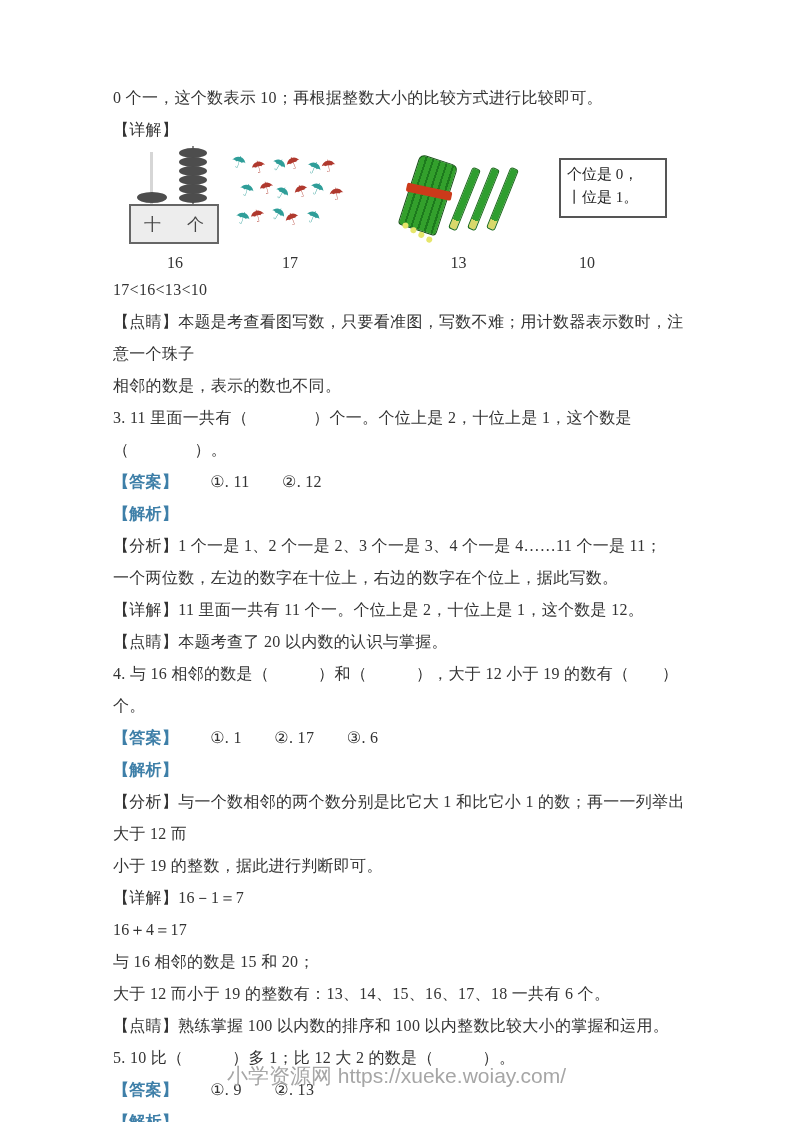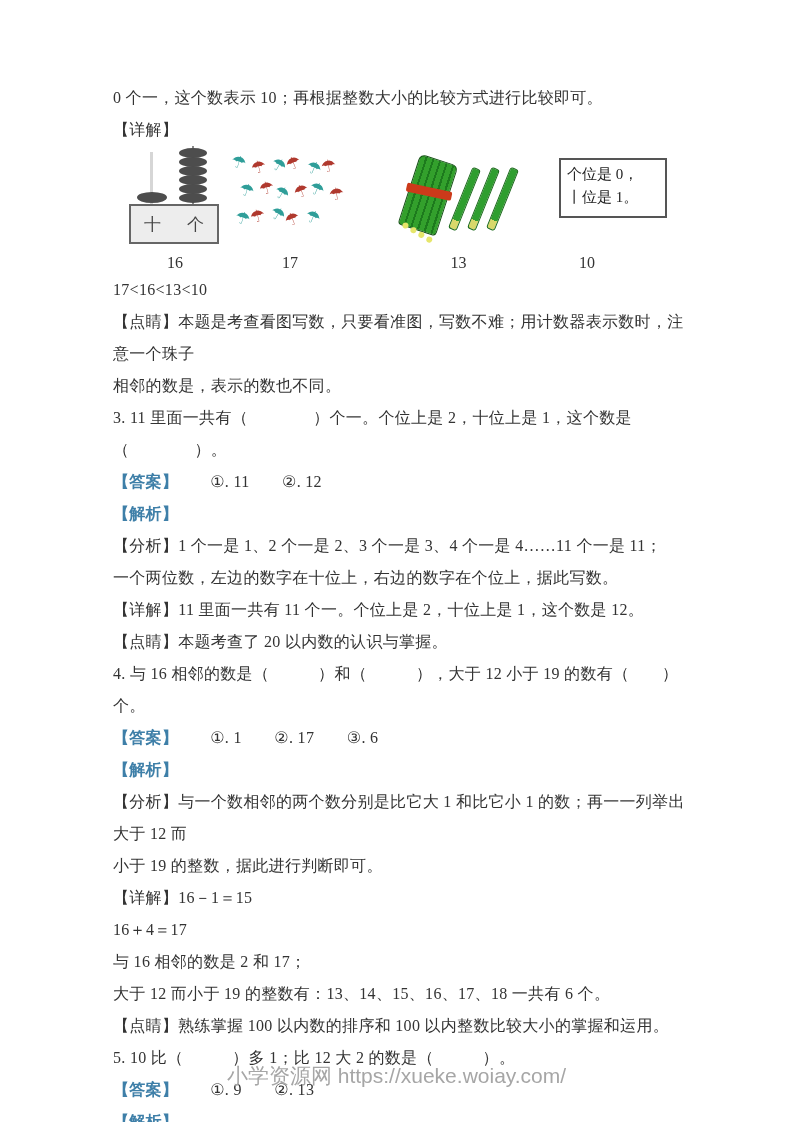--- a/index.html
+++ b/index.html
@@ -144,23 +144,23 @@
 
   <p class="line">4. 与 16 相邻的数是（　　　）和（　　　），大于 12 小于 19 的数有（　　）个。</p>
   <p class="line">
     <span class="blue tag-gap" style="color: rgb(62, 127, 168);">【答案】</span><span>①. 1　　②. 17　　③. 6</span>
   </p>
   <p class="line">
     <span class="blue" style="color: rgb(62, 127, 168);">【解析】</span>
   </p>
   <p class="line">【分析】与一个数相邻的两个数分别是比它大 1 和比它小 1 的数；再一一列举出大于 12 而</p>
   <p class="line">小于 19 的整数，据此进行判断即可。</p>
-  <p class="line">【详解】16－1＝15</p>
+  <p class="line">【详解】16－1＝7</p>
   <p class="line">16＋4＝17</p>
-  <p class="line">与 16 相邻的数是 2 和 17；</p>
+  <p class="line">与 16 相邻的数是 15 和 20；</p>
   <p class="line">大于 12 而小于 19 的整数有：13、14、15、16、17、18 一共有 6 个。</p>
   <p class="line">【点睛】熟练掌握 100 以内数的排序和 100 以内整数比较大小的掌握和运用。</p>
 
   <p class="line">5. 10 比（　　　）多 1；比 12 大 2 的数是（　　　）。</p>
   <p class="line">
     <span class="blue tag-gap" style="color: rgb(62, 127, 168);">【答案】</span><span>①. 9　　②. 13</span>
   </p>
   <p class="line">
     <span class="blue" style="color: rgb(62, 127, 168);">【解析】</span>
   </p>

